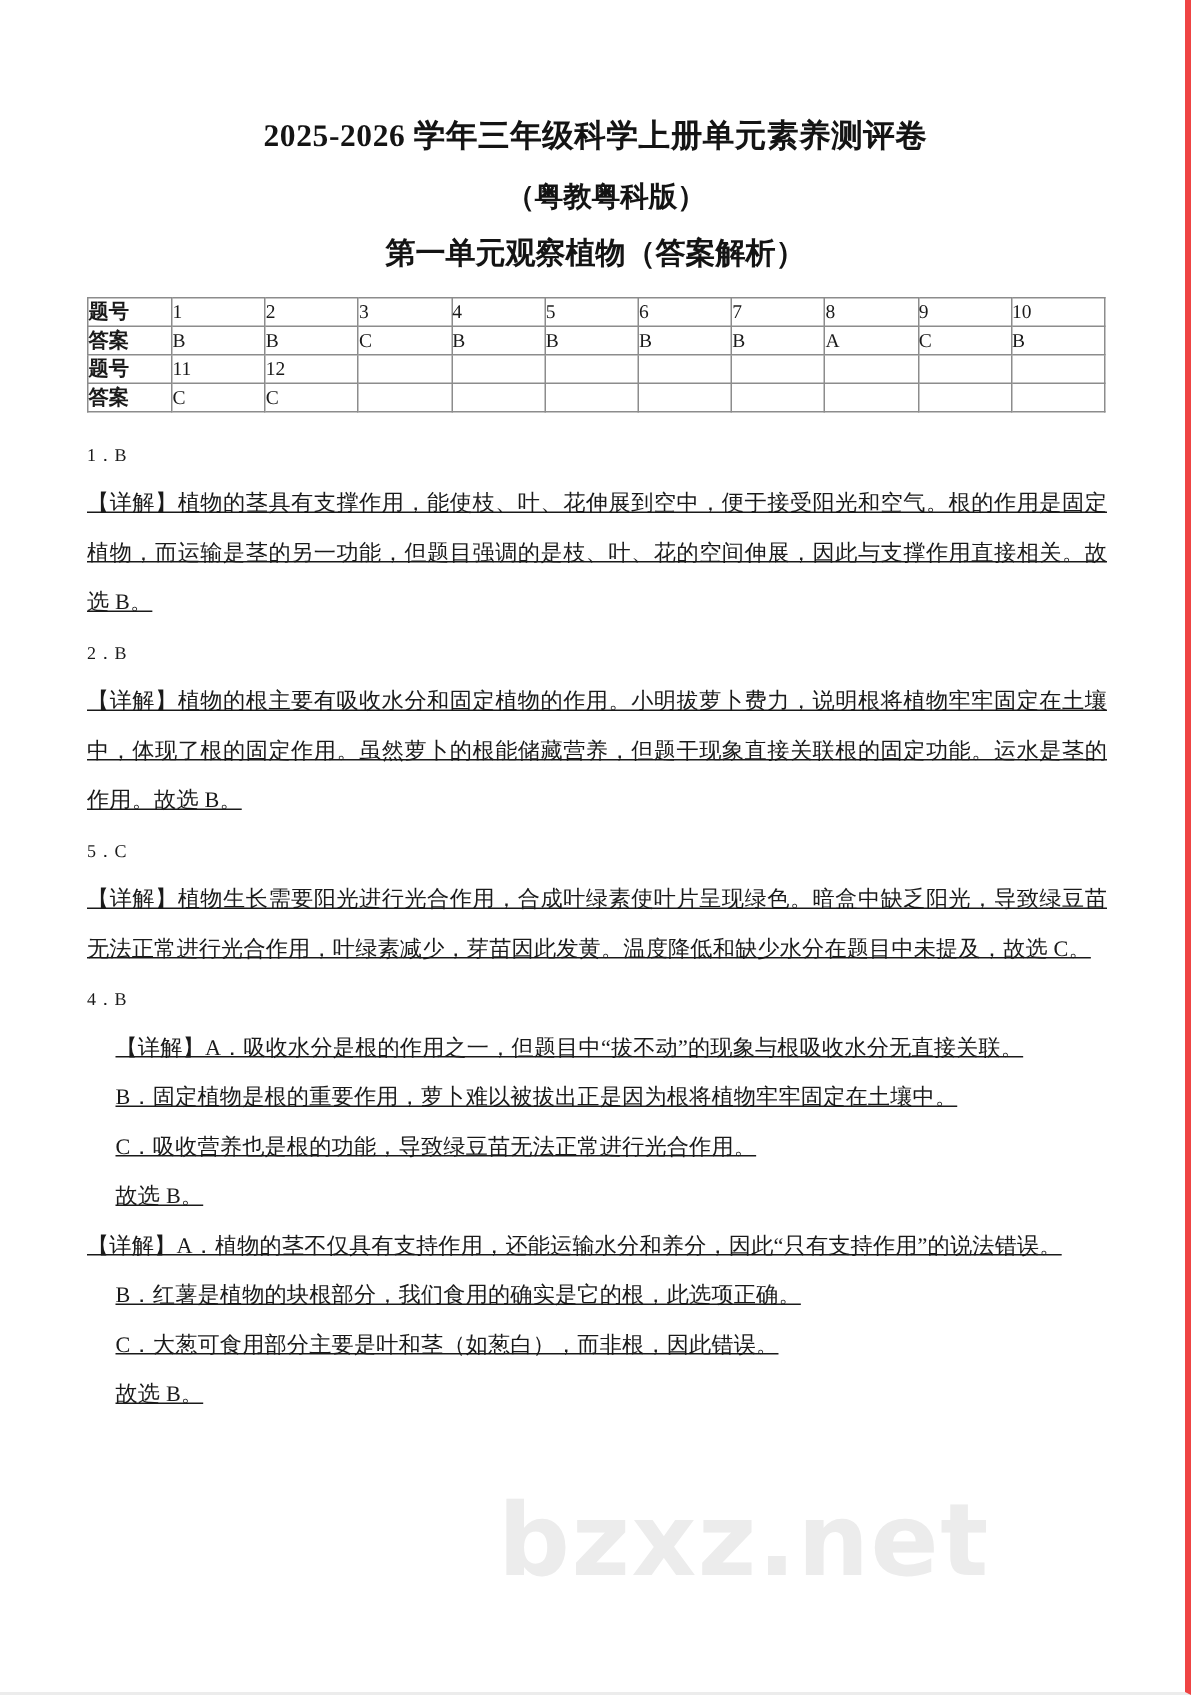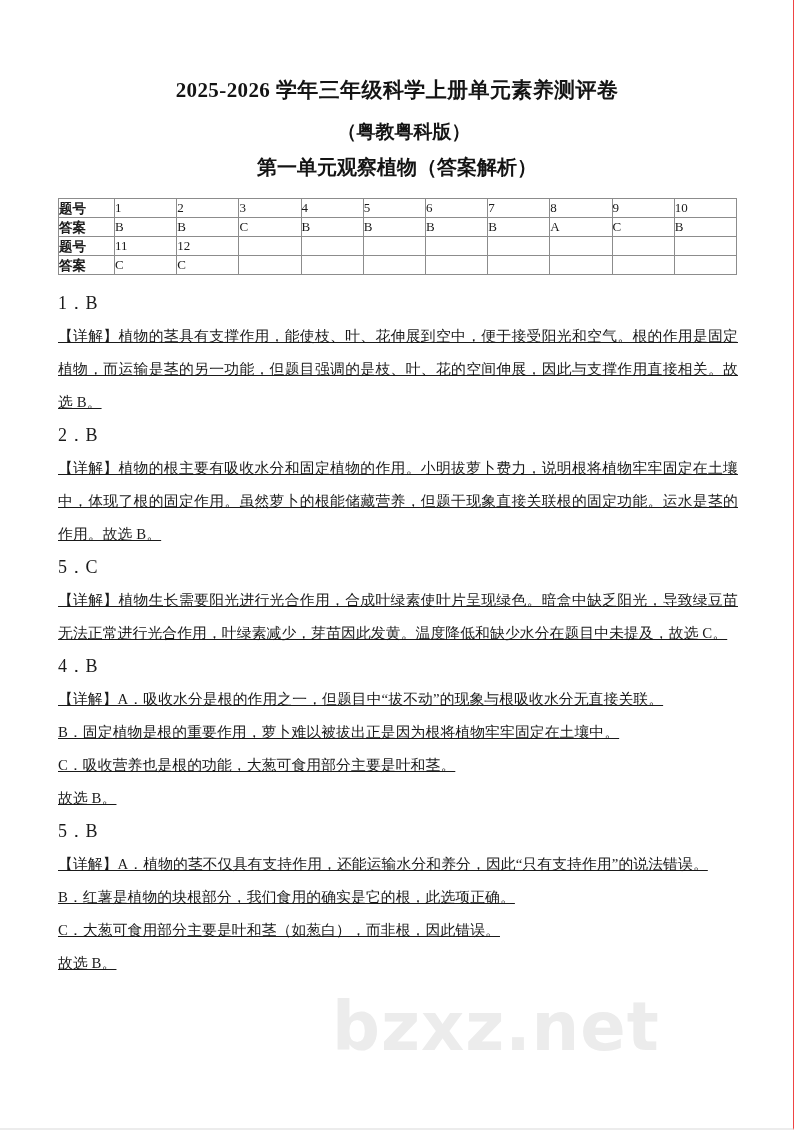--- a/index.html
+++ b/index.html
@@ -18,21 +18,21 @@
   }
 
   
   .page {
     position: absolute;
     left: 0;
     top: 0;
     width: 794px;
     height: 1130px;
     background: #fff;
-    border-right: 1px solid #ef4444;
+    border-right: 4px solid #ef4444;
     border-bottom: 2px solid #ececec;
     box-sizing: border-box;
   }
 
   
   .watermark {
     position: absolute;
     left: 332px;
     top: 988px;
     font-family: "DejaVu Sans", "Liberation Sans", sans-serif;
@@ -66,21 +66,21 @@
     margin-top: 10px;
     font-family: "DejaVu Sans", "Liberation Sans", sans-serif;
     font-size: 19px;
     font-weight: 700;
     line-height: 30px;
     color: #141414;
     padding-left: 14px;
   }
   .title-3 {
     margin-top: 8px;
-    font-family: Liberation Mono, monospace;
+    font-family: Liberation Sans, sans-serif;
     font-size: 20px;
     font-weight: 700;
     line-height: 30px;
     color: #141414;
   }
 
   
   .answer-table-wrap {
     position: absolute;
     top: 198px;
@@ -118,38 +118,38 @@
   .body-block {
     position: absolute;
     top: 287px;
     left: 58px;
     width: 680px;
     z-index: 2;
   }
   .qitem { margin: 0; }
   .q-head {
     font-family: "Liberation Serif", "DejaVu Serif", serif;
-    font-size: 18px;
+    font-size: 12px;
     line-height: 33px;
     letter-spacing: 0.2px;
     color: #1a1a1a;
     white-space: pre;
   }
   .para {
     font-family: "Liberation Serif", "DejaVu Serif", serif;
     font-size: 14.8px;
     line-height: 33px;
     color: #1a1a1a;
     text-align: justify;
     text-justify: inter-character;
     margin: 0;
     letter-spacing: 0.1px;
     text-decoration: underline;
   }
-  .para.nojust { text-align: left; }
+  .para.nojust { text-align: left; margin-left: 19px; }
 </style>
 </head>
 <body>
 
 <div class="page">
 
   <div class="watermark">bzxz.net</div>
 
   <div class="title-block">
     <div class="title-1">2025-2026 学年三年级科学上册单元素养测评卷</div>
@@ -230,26 +230,25 @@
 
     <div class="qitem">
       <div class="q-head">5．C</div>
       <p class="para">【详解】植物生长需要阳光进行光合作用，合成叶绿素使叶片呈现绿色。暗盒中缺乏阳光，导致绿豆苗无法正常进行光合作用，叶绿素减少，芽苗因此发黄。温度降低和缺少水分在题目中未提及，故选 C。</p>
     </div>
 
     <div class="qitem">
       <div class="q-head">4．B</div>
       <p class="para nojust">【详解】A．吸收水分是根的作用之一，但题目中“拔不动”的现象与根吸收水分无直接关联。</p>
       <p class="para nojust">B．固定植物是根的重要作用，萝卜难以被拔出正是因为根将植物牢牢固定在土壤中。</p>
-      <p class="para nojust">C．吸收营养也是根的功能，大葱可食用部分主要是叶和茎。</p>
+      <p class="para nojust">C．吸收营养也是根的功能，导致绿豆苗无法正常进行光合作用。</p>
       <p class="para nojust">故选 B。</p>
     </div>
 
     <div class="qitem">
-      <div class="q-head">5．B</div>
       <p class="para">【详解】A．植物的茎不仅具有支持作用，还能运输水分和养分，因此“只有支持作用”的说法错误。</p>
       <p class="para nojust">B．红薯是植物的块根部分，我们食用的确实是它的根，此选项正确。</p>
       <p class="para nojust">C．大葱可食用部分主要是叶和茎（如葱白），而非根，因此错误。</p>
       <p class="para nojust">故选 B。</p>
     </div>
 
   </div>
 
 </div>
 

